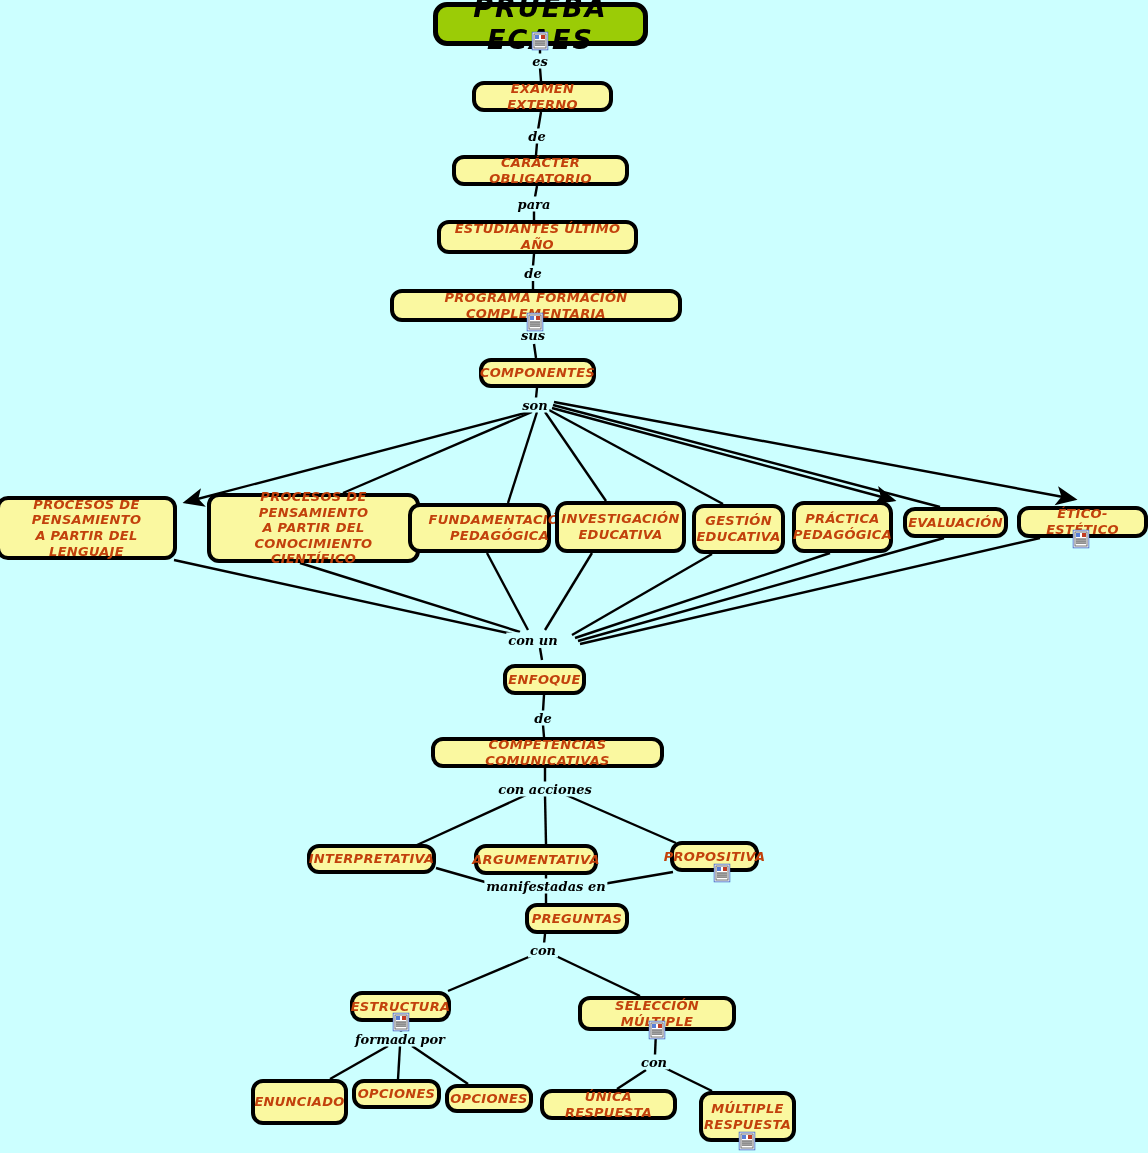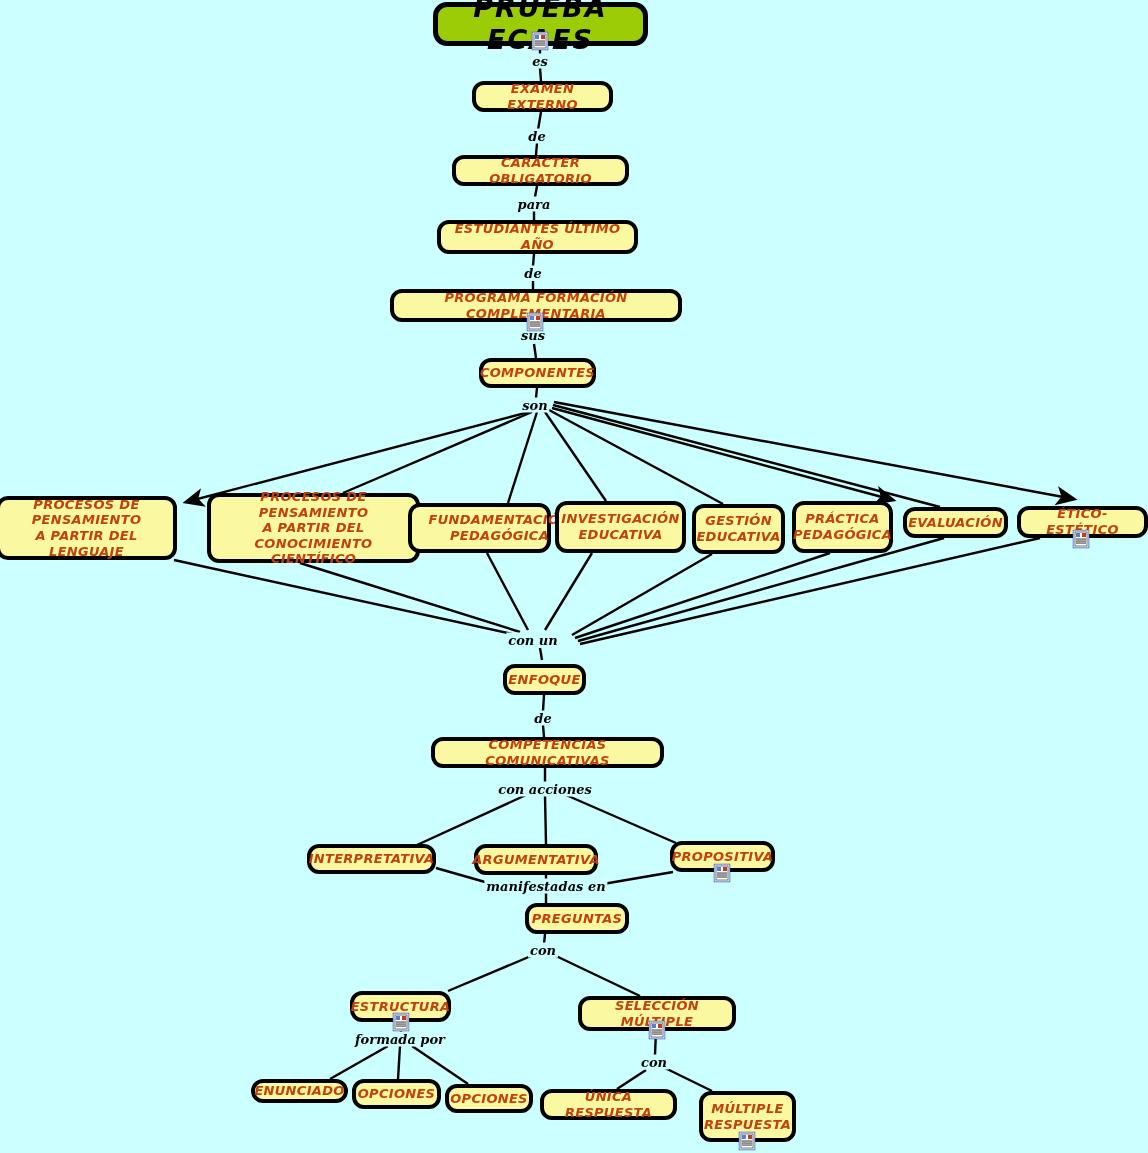--- a/index.html
+++ b/index.html
@@ -153,25 +153,25 @@
       <div class="node" style="left: 692px; top: 504px; width: 93px; height: 50px;">GESTIÓN
 EDUCATIVA</div>
       <div class="node" style="left: 792px; top: 501px; width: 101px; height: 52px;">PRÁCTICA
 PEDAGÓGICA</div>
       <div class="node" style="left: 903px; top: 507px; width: 105px; height: 31px;">EVALUACIÓN</div>
       <div class="node" style="left: 1017px; top: 506px; width: 131px; height: 32px;">ÉTICO-ESTÉTICO</div>
       <div class="node" style="left: 503px; top: 664px; width: 83px; height: 31px;">ENFOQUE</div>
       <div class="node" style="left: 431px; top: 737px; width: 233px; height: 31px;">COMPETENCIAS COMUNICATIVAS</div>
       <div class="node" style="left: 307px; top: 844px; width: 129px; height: 30px;">INTERPRETATIVA</div>
       <div class="node" style="left: 474px; top: 844px; width: 124px; height: 31px;">ARGUMENTATIVA</div>
-      <div class="node" style="left: 670px; top: 841px; width: 105px; height: 31px;">PROPOSITIVA</div>
+      <div class="node" style="left: 670px; top: 841px; width: 89px; height: 31px;">PROPOSITIVA</div>
       <div class="node" style="left: 525px; top: 903px; width: 104px; height: 31px;">PREGUNTAS</div>
       <div class="node" style="left: 350px; top: 991px; width: 101px; height: 31px;">ESTRUCTURA</div>
       <div class="node" style="left: 578px; top: 996px; width: 158px; height: 35px;">SELECCIÓN MÚLTIPLE</div>
-      <div class="node" style="left: 251px; top: 1079px; width: 97px; height: 24px;">ENUNCIADO</div>
+      <div class="node" style="left: 251px; top: 1079px; width: 97px; height: 46px;">ENUNCIADO</div>
       <div class="node" style="left: 352px; top: 1079px; width: 89px; height: 30px;">OPCIONES</div>
       <div class="node" style="left: 445px; top: 1084px; width: 88px; height: 29px;">OPCIONES</div>
       <div class="node" style="left: 540px; top: 1089px; width: 137px; height: 31px;">ÚNICA RESPUESTA</div>
       <div class="node" style="left: 699px; top: 1091px; width: 97px; height: 51px;">MÚLTIPLE
 RESPUESTA</div>
     </div>
   <div id="label-layer">
       <div class="link-label" style="left: 540px; top: 61px;">es</div>
       <div class="link-label" style="left: 537px; top: 136px;">de</div>
       <div class="link-label" style="left: 534px; top: 204px;">para</div>

